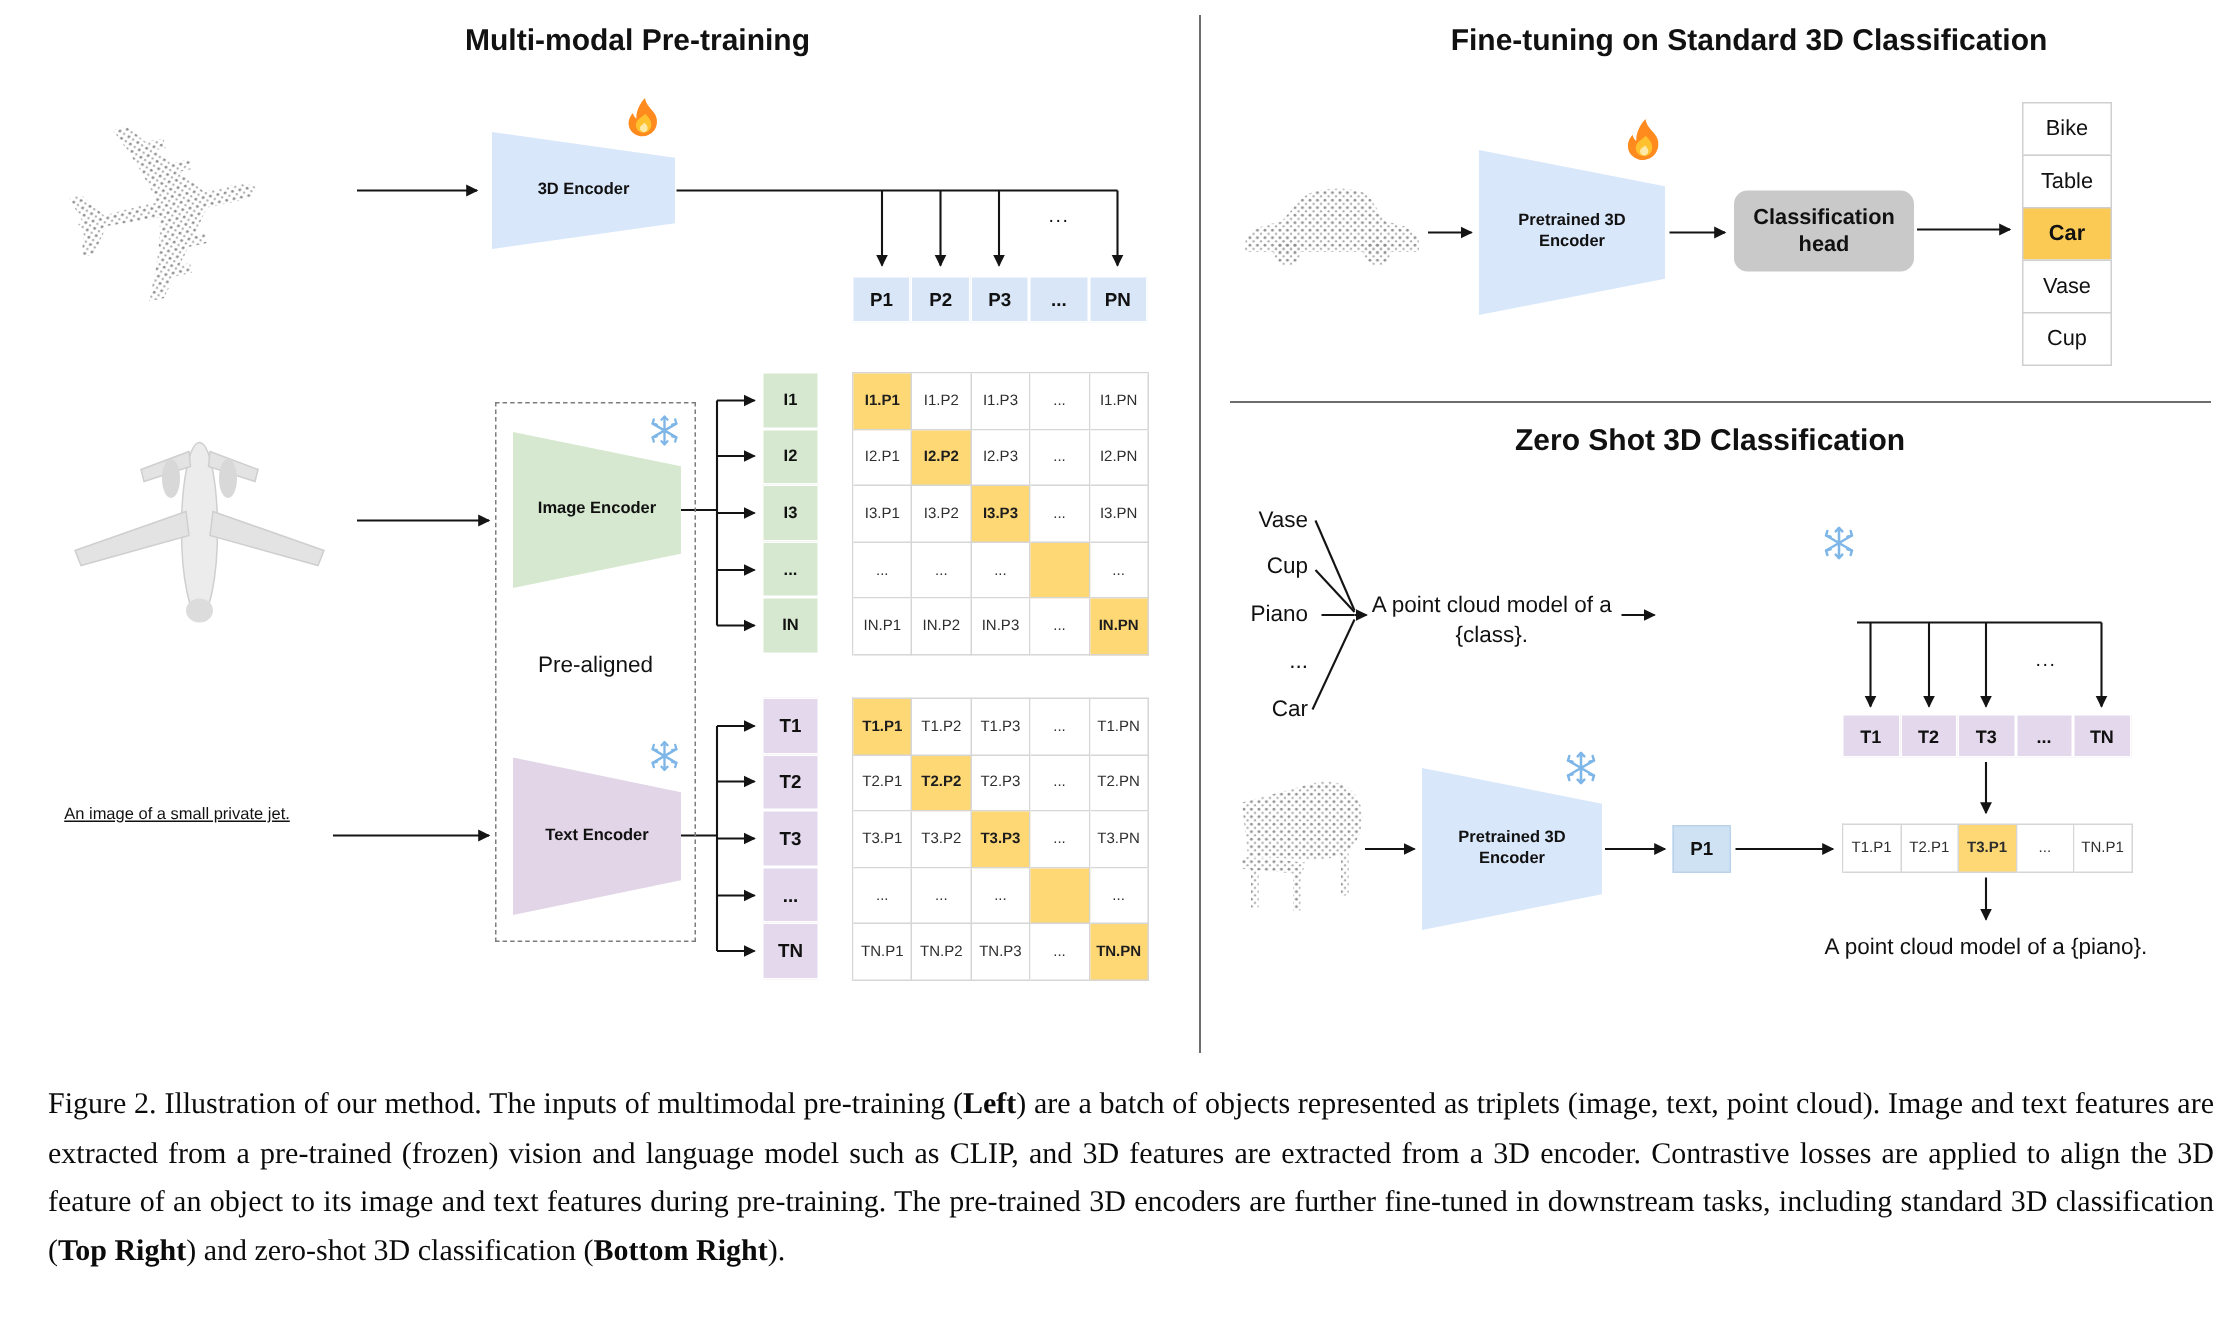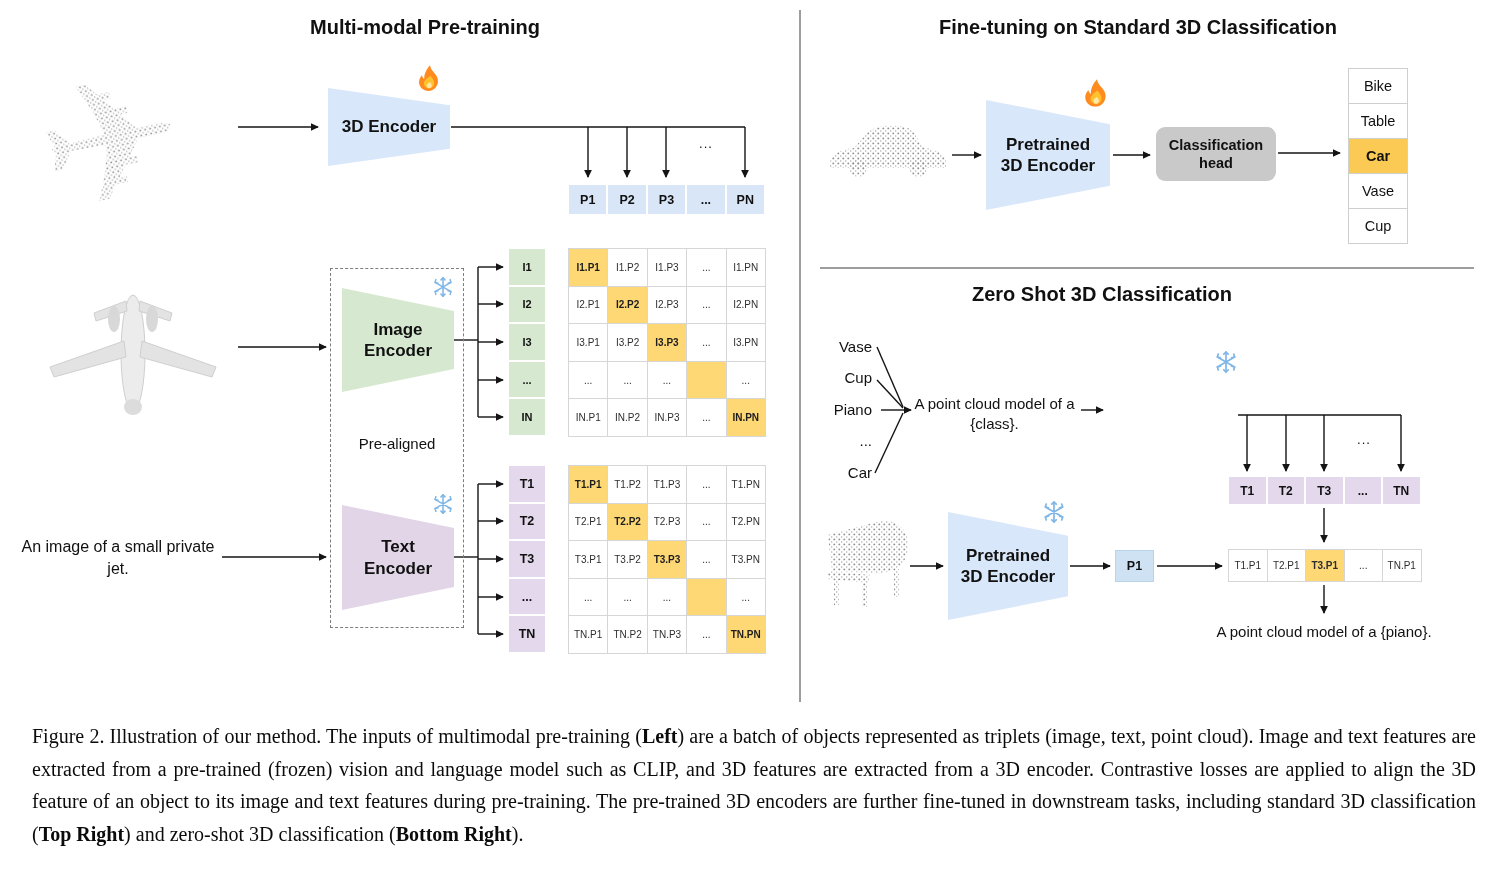--- a/index.html
+++ b/index.html
@@ -4,21 +4,21 @@
 <style>
   * { margin:0; padding:0; box-sizing:border-box; }
   body { background:#fff; }
   .canvas { position:relative; width:1490px; height:888px; background:#fff;
             font-family:"Liberation Sans", sans-serif; color:#111; overflow:hidden; }
   .abs { position:absolute; }
   .title { font-weight:bold; font-size:20px; text-align:center; }
   svg.layer { position:absolute; left:0; top:0; pointer-events:none; }
 
   .trap { position:absolute; display:flex; align-items:center; justify-content:center;
-          text-align:center; font-weight:bold; font-size:17px; line-height:1.25;
+          text-align:center; font-weight:bold; font-size:11px; line-height:1.25;
           clip-path:polygon(0 0, 100% 22%, 100% 78%, 0 100%); padding:0 12px; }
   .blue   { background:#d9e7fa; }
   .green  { background:#d6e8cf; }
   .purple { background:#e1d5e7; }
 
   .cellrow { display:flex; position:absolute; }
   .cellcol { display:flex; flex-direction:column; position:absolute; }
 
   .pcell { width:39.4px; height:31px; background:#d9e6f7; border:1px solid #fff;
            display:flex; align-items:center; justify-content:center; font-weight:700; font-size:12.5px; }
@@ -214,21 +214,21 @@
       <div class="mcell">...</div>
       <div class="mcell">IN.P1</div>
       <div class="mcell">IN.P2</div>
       <div class="mcell">IN.P3</div>
       <div class="mcell">...</div>
       <div class="mcell hl">IN.PN</div>
     </div>
 
   <div class="abs smalltext" style="left:330px; top:434px; width:134px;">Pre-aligned</div>
 
-  <div class="abs smalltext" style="left:18px; top:536px; width:200px; font-size:16px;">An image of a small private jet.</div>
+  <div class="abs smalltext" style="left:18px; top:536px; width:200px; font-size:11px;text-decoration:underline;">An image of a small private jet.</div>
 
   <div class="trap purple" style="left:342px; top:505px; width:112px; height:105px;">
     <span>Text Encoder</span>
   </div>
   <svg class="abs" style="left:432px; top:493px;" width="22" height="22">
       <use href="#snow"></use>
     </svg>
 
   <div id="t-col" class="cellcol" style="left:508px; top:465px;">
       <div class="tcell">T1</div>
@@ -258,21 +258,21 @@
       <div class="mcell">...</div>
       <div class="mcell hl"></div>
       <div class="mcell">...</div>
       <div class="mcell">TN.P1</div>
       <div class="mcell">TN.P2</div>
       <div class="mcell">TN.P3</div>
       <div class="mcell">...</div>
       <div class="mcell hl">TN.PN</div>
     </div>
 
-  <div class="abs title" style="left:888px; top:16px; width:500px;">Fine-tuning on Standard 3D Classification</div>
+  <div class="abs title" style="left:916px; top:16px; width:500px;">Fine-tuning on Standard 3D Classification</div>
 
   <svg class="abs" style="left:822px; top:112px;" width="132" height="78" viewBox="0 0 132 78">
     <path fill="url(#pcdots)" d="M8,52 C8,42 18,38 32,36 L46,20 C56,12 80,12 90,18 L102,36 C116,38 124,42 124,50 L124,56 L8,56 Z"></path>
     <circle cx="36" cy="56" r="9" fill="url(#pcdots)"></circle>
     <circle cx="96" cy="56" r="9" fill="url(#pcdots)"></circle>
   </svg>
 
   <div class="trap blue" style="left:986px; top:100px; width:124px; height:110px;">
     <span>Pretrained 3D Encoder</span>
   </div>
@@ -285,21 +285,21 @@
   </div>
 
   <div id="class-list" class="cellcol" style="left:1348px; top:68px;">
       <div class="ccell">Bike</div>
       <div class="ccell">Table</div>
       <div class="ccell hl">Car</div>
       <div class="ccell">Vase</div>
       <div class="ccell">Cup</div>
     </div>
 
-  <div class="abs title" style="left:852px; top:283px; width:500px;">Zero Shot 3D Classification</div>
+  <div class="abs title" style="left:890px; top:283px; width:500px;">Zero Shot 3D Classification</div>
 
   <div id="zs-classes" class="abs" style="left:806px; top:334px; width:66px; height:150px;">
       <div class="zclass">Vase</div>
       <div class="zclass">Cup</div>
       <div class="zclass">Piano</div>
       <div class="zclass">...</div>
       <div class="zclass">Car</div>
     </div>
 
   <div class="abs smalltext" style="left:912px; top:394px; width:165px;">A point cloud model of a {class}.</div>

